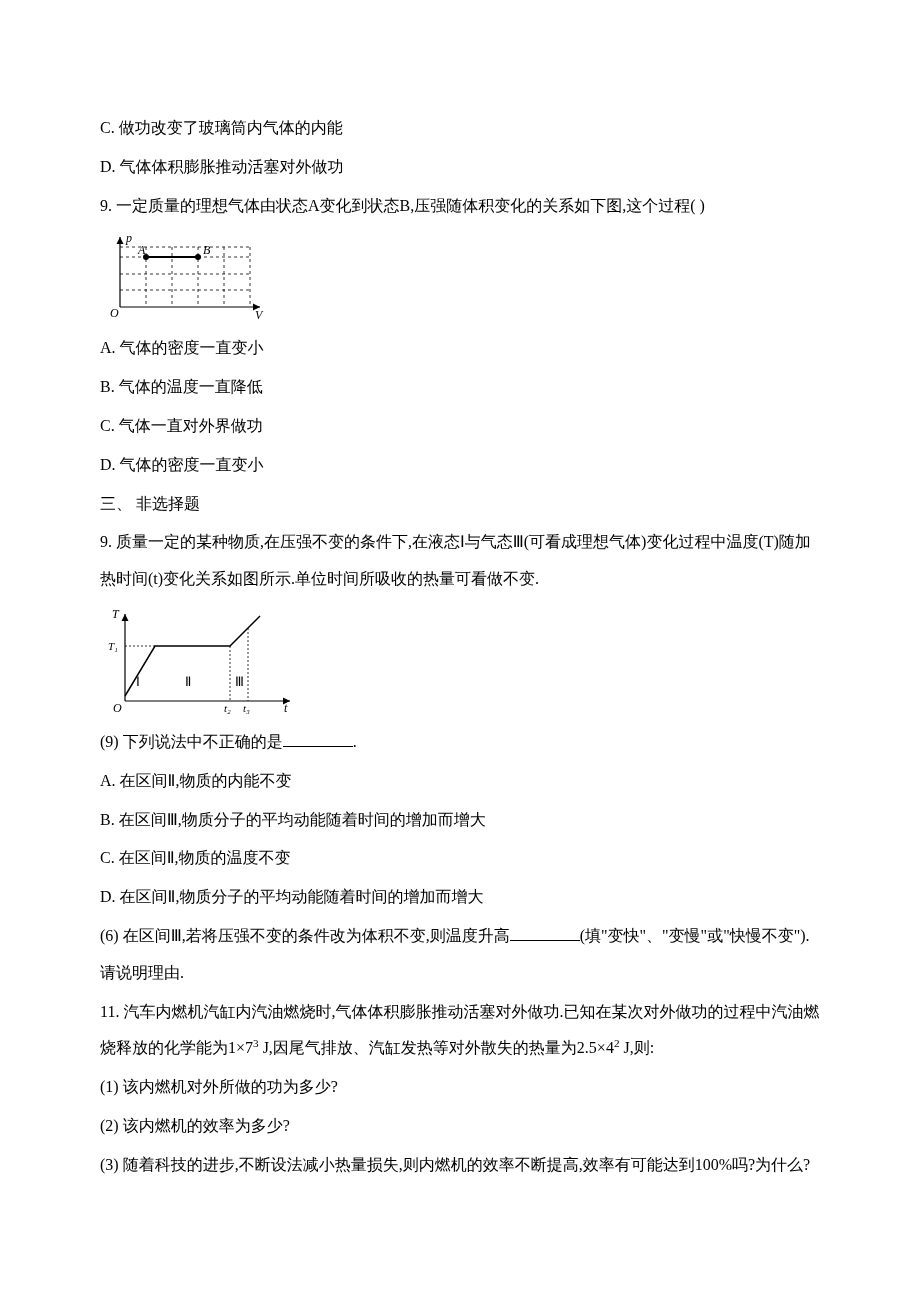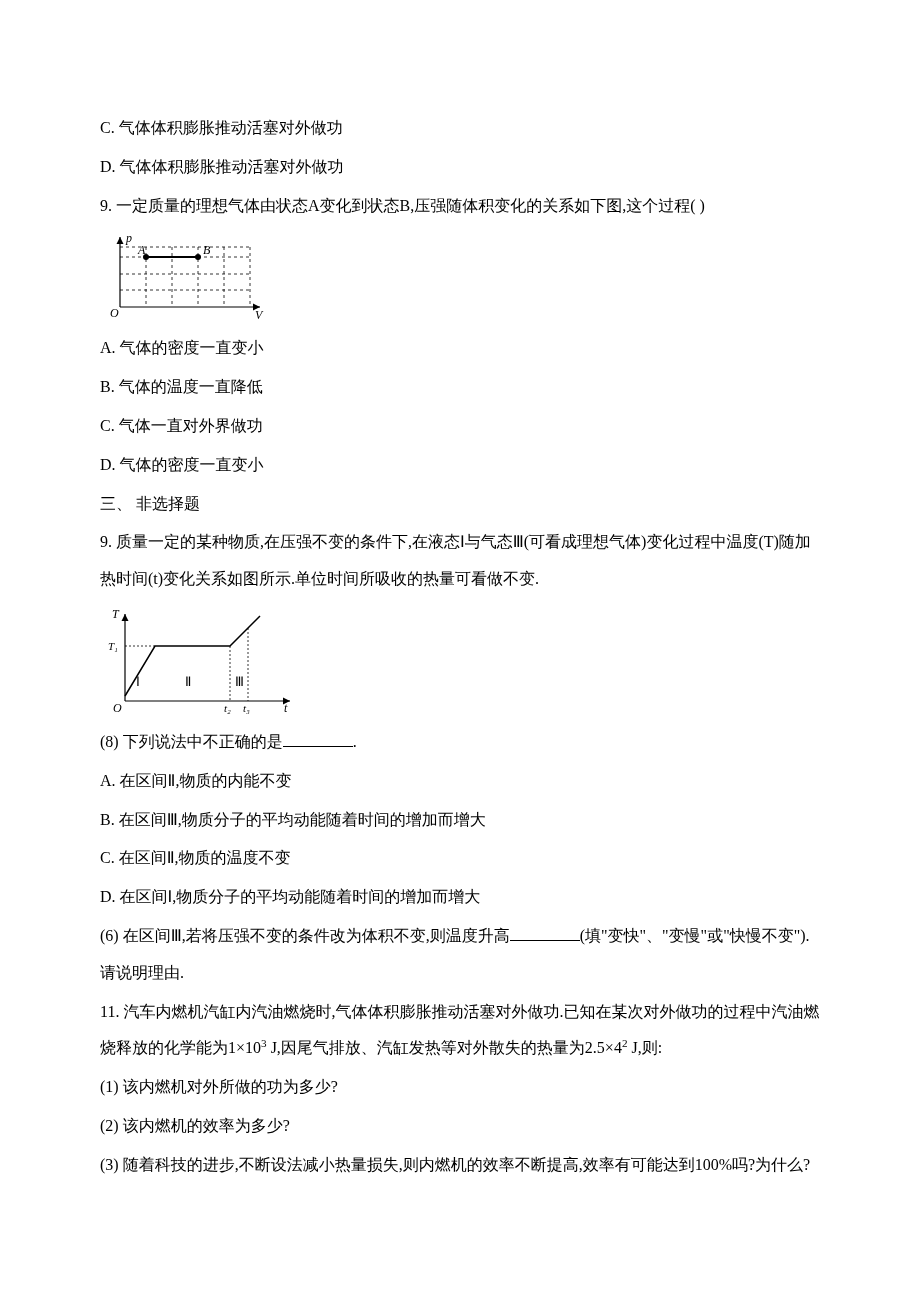--- a/index.html
+++ b/index.html
@@ -34,21 +34,21 @@
       display: block;
     }
     sup {
       font-size: 0.7em;
       vertical-align: super;
     }
   </style>
 </head>
 <body>
 
-<div class="line">C.  气体体积膨胀推动活塞对外做功</div>
+<div class="line">C.  做功改变了玻璃筒内气体的内能</div>
 <div class="line">D.  气体体积膨胀推动活塞对外做功</div>
 <div class="line">9.  一定质量的理想气体由状态A变化到状态B,压强随体积变化的关系如下图,这个过程(      )</div>
 
 <div class="figure">
 <svg width="170" height="90" viewBox="0 0 170 90">
   <defs>
     <marker id="arrow1" markerWidth="8" markerHeight="8" refX="6" refY="3" orient="auto">
       <path d="M0,0 L6,3 L0,6 Z" fill="#000"></path>
     </marker>
   </defs>
@@ -104,27 +104,27 @@
   <text x="184" y="106" font-size="12" font-style="italic">t</text>
   <text x="124" y="106" font-size="11" font-style="italic">t₂</text>
   <text x="143" y="106" font-size="11" font-style="italic">t₃</text>
   <text x="36" y="80" font-size="13">Ⅰ</text>
   <text x="85" y="80" font-size="13">Ⅱ</text>
   <text x="135" y="80" font-size="13">Ⅲ</text>
 </svg>
 </div>
 
 <div class="line">
-  <span>(8) 下列说法中不正确的是</span><span class="blank"></span><span>.</span>
+  <span>(9) 下列说法中不正确的是</span><span class="blank"></span><span>.</span>
 </div>
 <div class="line">A.  在区间Ⅱ,物质的内能不变</div>
 <div class="line">B.  在区间Ⅲ,物质分子的平均动能随着时间的增加而增大</div>
 <div class="line">C.  在区间Ⅱ,物质的温度不变</div>
-<div class="line">D.  在区间Ⅰ,物质分子的平均动能随着时间的增加而增大</div>
+<div class="line">D.  在区间Ⅱ,物质分子的平均动能随着时间的增加而增大</div>
 <div class="line">
   <span>(6) 在区间Ⅲ,若将压强不变的条件改为体积不变,则温度升高</span><span class="blank"></span><span>(填"变快"、"变慢"或"快慢不变").请说明理由.</span>
 </div>
 <div class="line">
-  <span>11.  汽车内燃机汽缸内汽油燃烧时,气体体积膨胀推动活塞对外做功.已知在某次对外做功的过程中汽油燃烧释放的化学能为1×10</span><sup>3</sup><span> J,因尾气排放、汽缸发热等对外散失的热量为2.5×4</span><sup>2</sup><span> J,则:</span>
+  <span>11.  汽车内燃机汽缸内汽油燃烧时,气体体积膨胀推动活塞对外做功.已知在某次对外做功的过程中汽油燃烧释放的化学能为1×7</span><sup>3</sup><span> J,因尾气排放、汽缸发热等对外散失的热量为2.5×4</span><sup>2</sup><span> J,则:</span>
 </div>
 <div class="line">(1) 该内燃机对外所做的功为多少?</div>
 <div class="line">(2) 该内燃机的效率为多少?</div>
 <div class="line">(3) 随着科技的进步,不断设法减小热量损失,则内燃机的效率不断提高,效率有可能达到100%吗?为什么?</div>
 
 </body></html>

